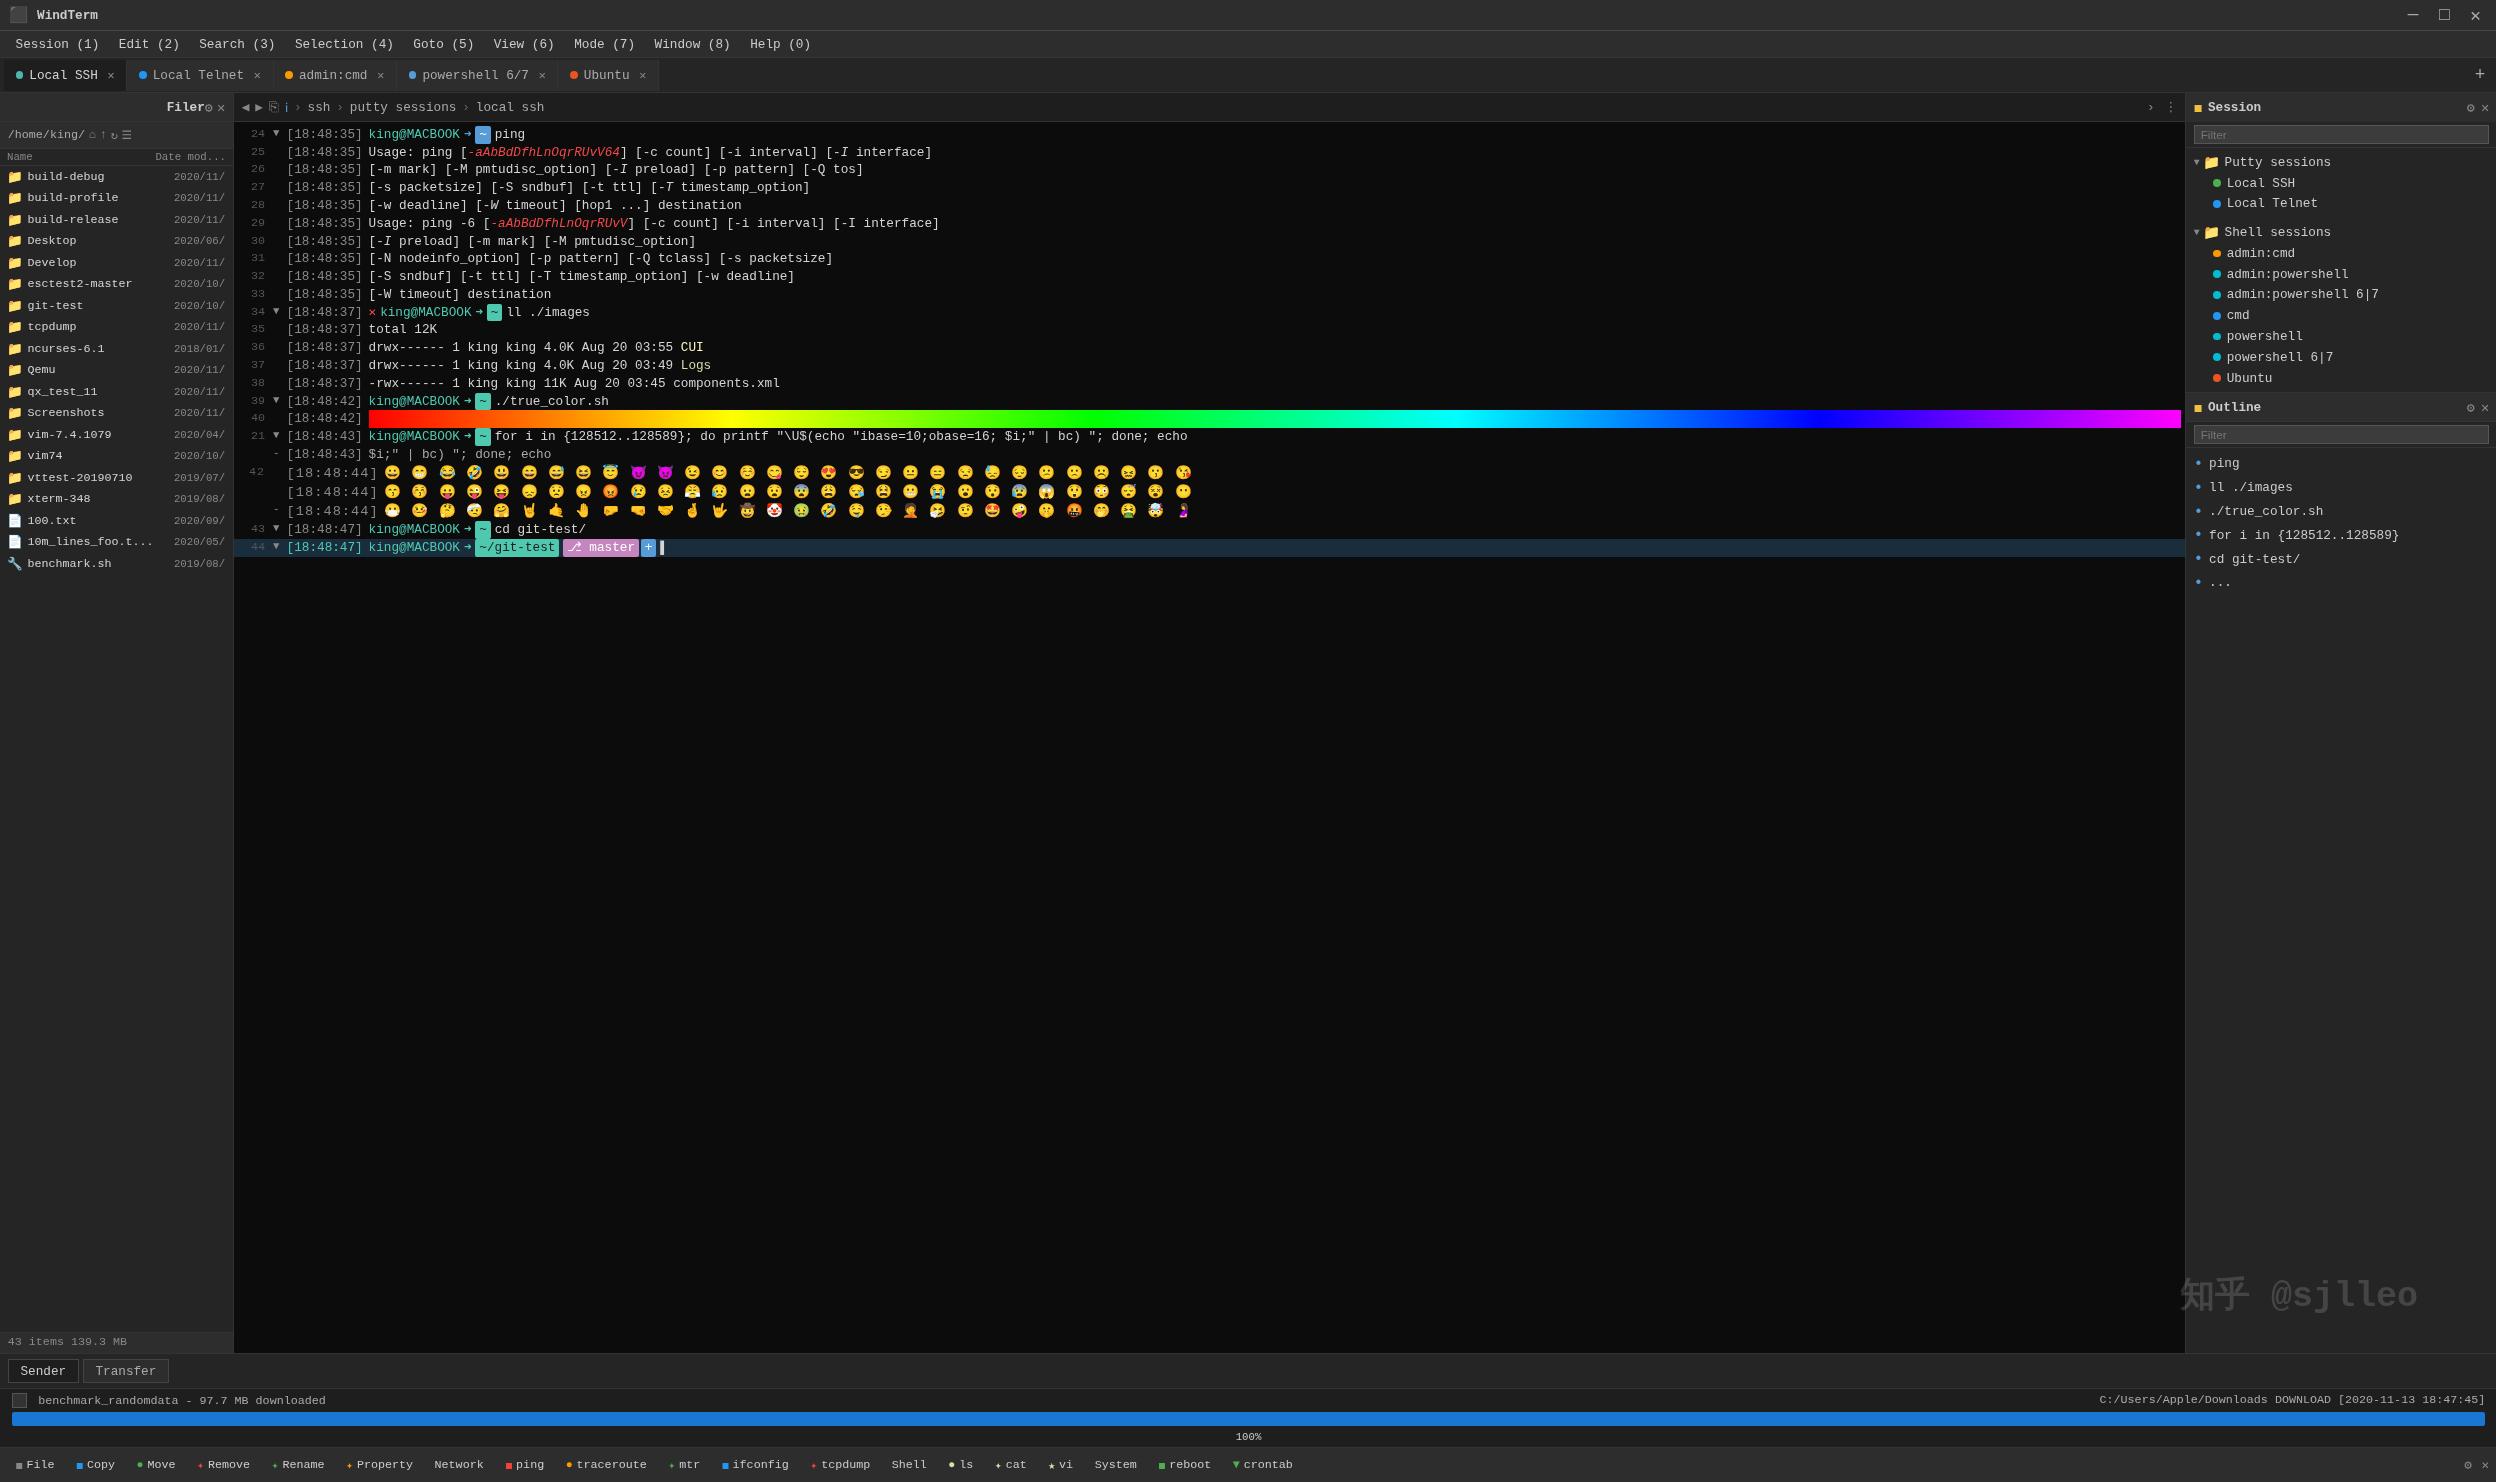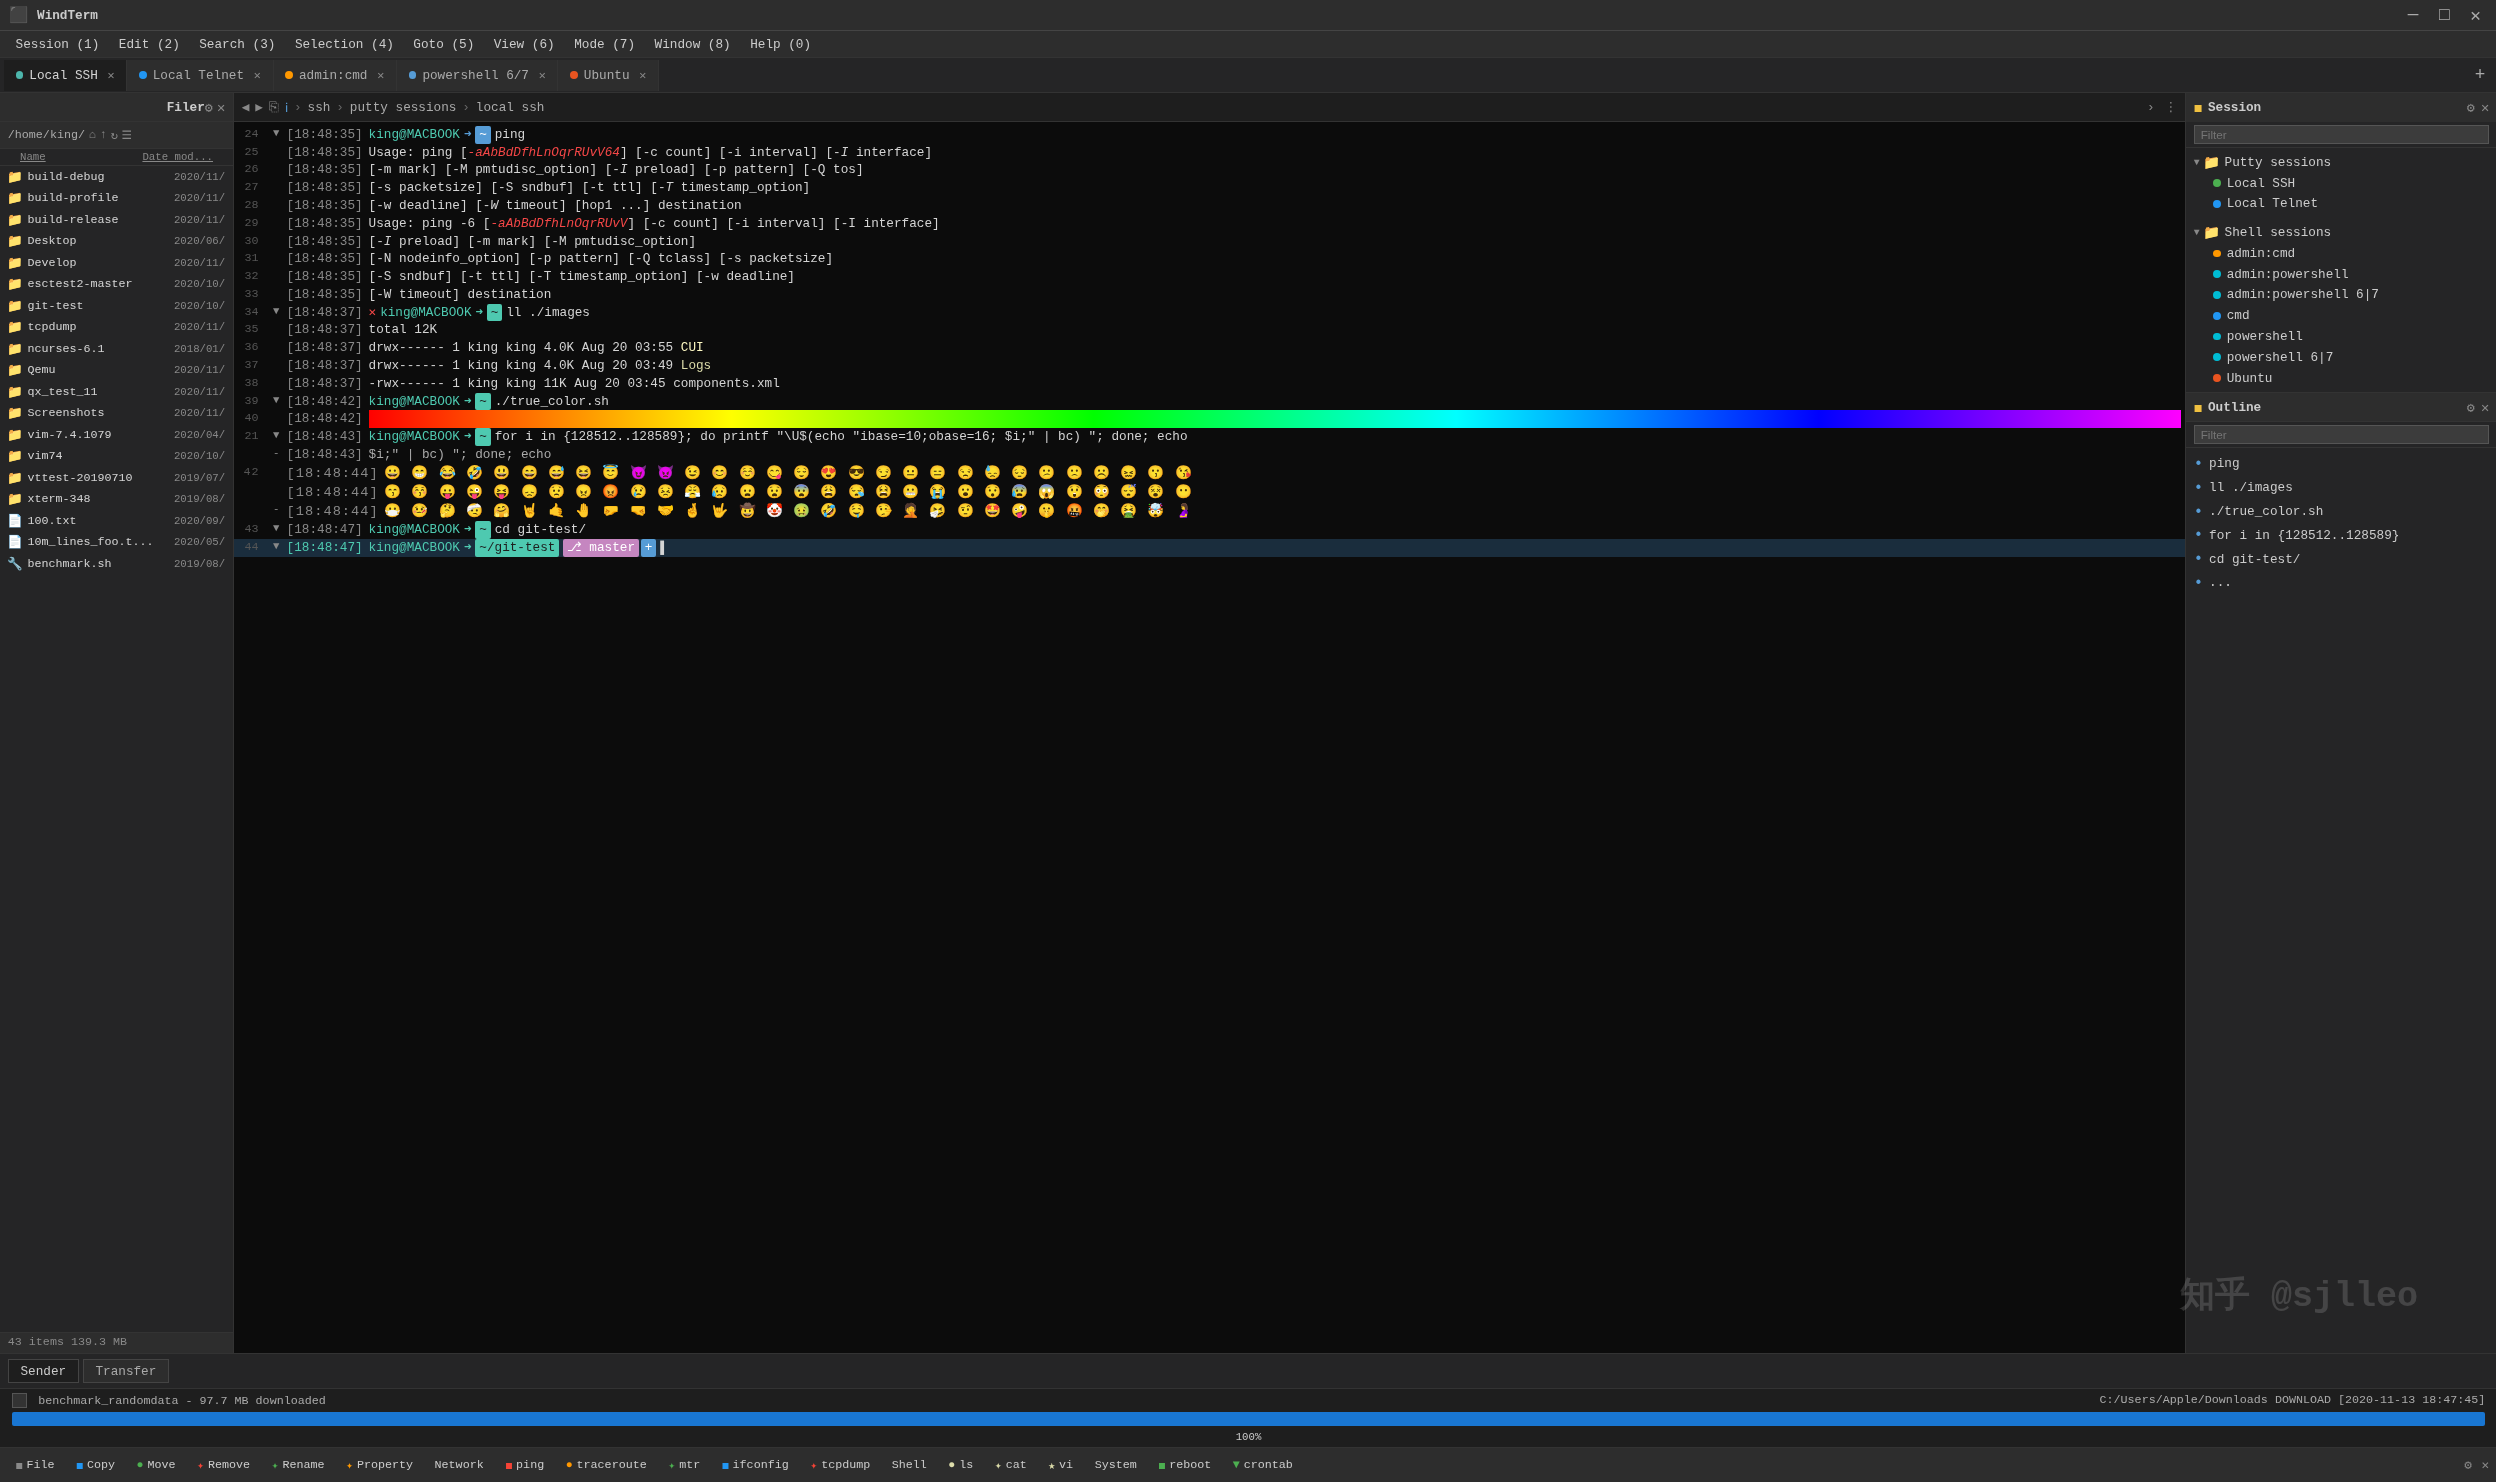--- a/index.html
+++ b/index.html
@@ -176,21 +176,21 @@
       line-height: 1.4;
     }
     .term-line {
       display: flex;
       align-items: flex-start;
       padding: 0 3.9px;
       min-height: 17.6px;
     }
     .line-num {
       width: 35px;
-      text-align: center;
+      text-align: right;
       color: #555;
       padding-right: 7.8px;
       flex-shrink: 0;
       font-size: 11.7px;
       user-select: none;
     }
     .line-marker {
       width: 13.7px;
       flex-shrink: 0;
       font-size: 10.7px;
@@ -451,21 +451,21 @@
         <span>✕</span>
       </div>
     </div>
     <div id="path-bar">
       <span>/home/king/</span>
       <span style="color:#888;">⌂</span>
       <span style="color:#888;">↑</span>
       <span style="color:#888;">↻</span>
       <span style="color:#888;">☰</span>
     </div>
-    <div style="display:flex; padding:2px 20px; font-size:10.7px; color:#888; border-bottom:1px solid #333;text-decoration:underline;">
+    <div style="display:flex; padding:2px 7px; font-size:10.7px; color:#888; border-bottom:1px solid #333;">
       <span style="flex:1;">Name</span>
       <span>Date mod...</span>
     </div>
     <div id="file-list">
       <div class="file-row file-folder">
           <span class="file-icon">📁</span>
           <span class="file-name">build-debug</span>
           <span class="file-date">2020/11/</span>
         </div>
       <div class="file-row file-folder">

